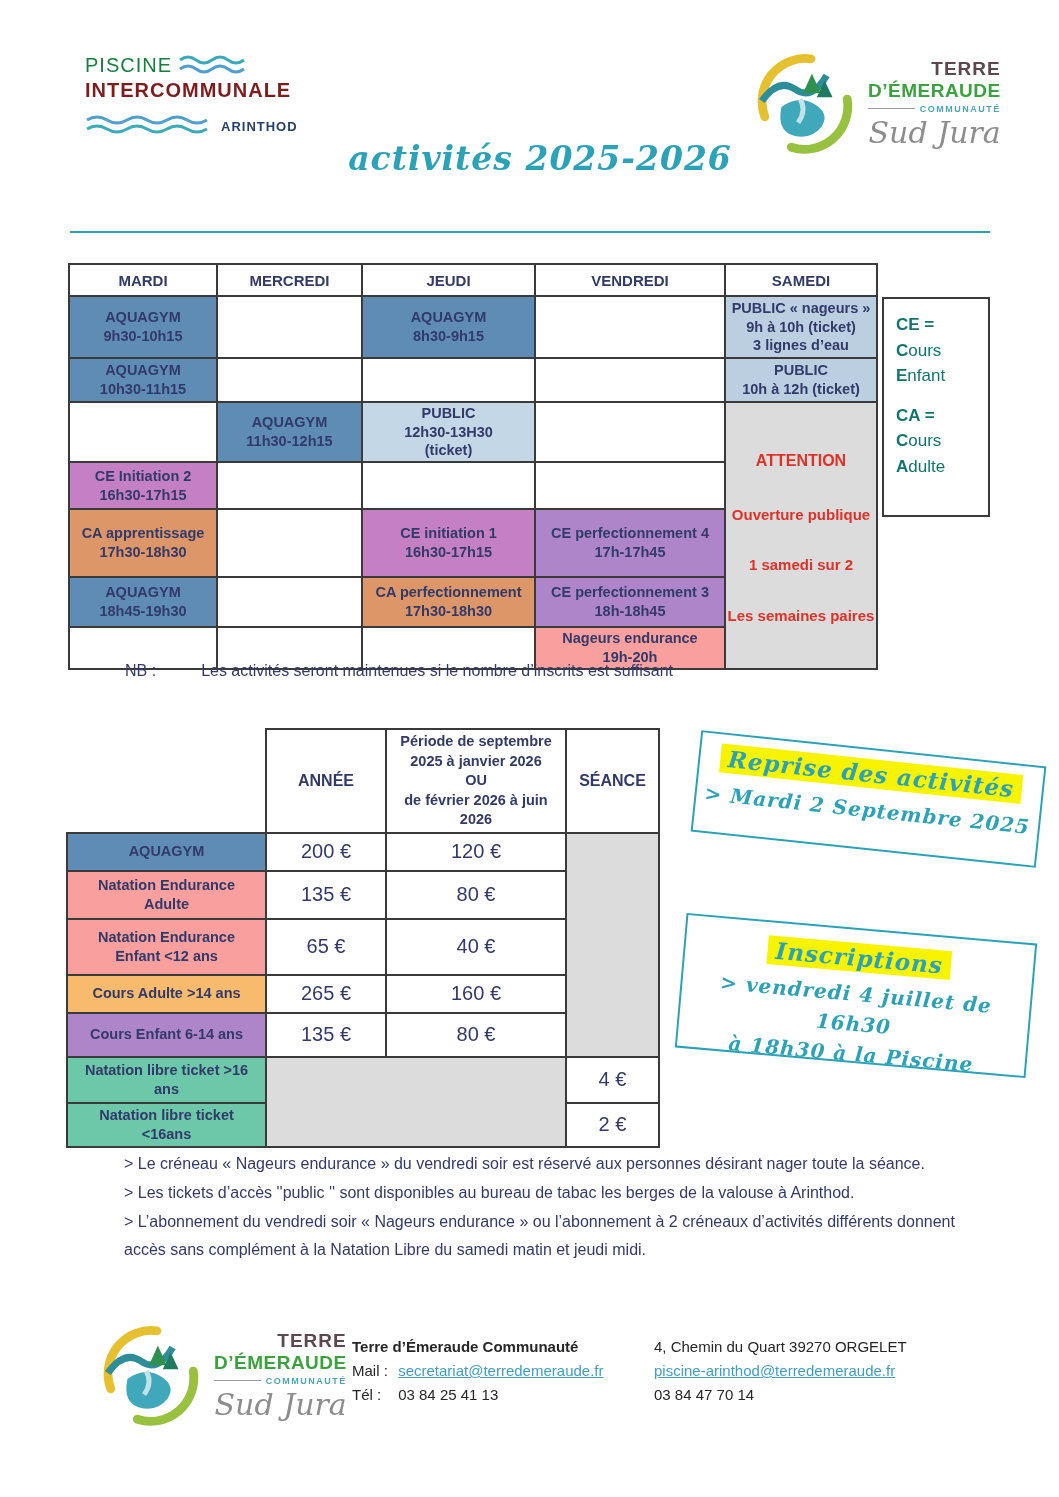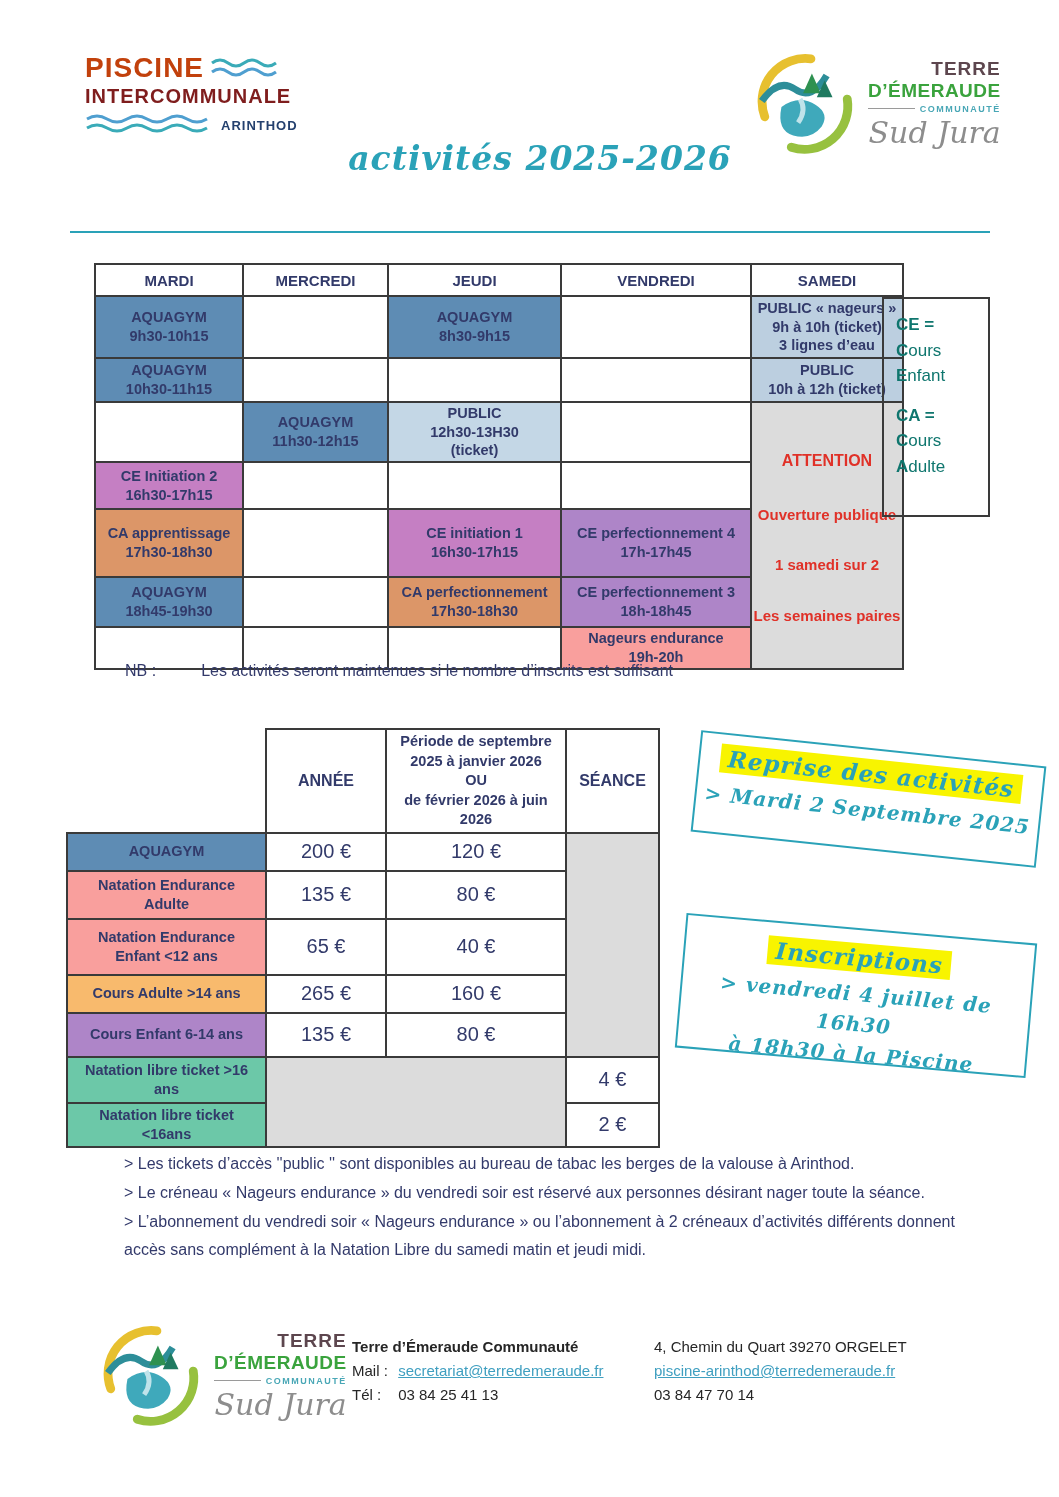--- a/index.html
+++ b/index.html
@@ -2,23 +2,23 @@
 <html><head>
 <meta charset="utf-8">
 <style>
   * { margin:0; padding:0; box-sizing:border-box; }
   body { font-family:"Liberation Sans", sans-serif; background:#888; }
   .page { position:relative; width:1059px; height:1497px; background:#fff; margin:0 auto; overflow:hidden; }
 
   
   .piscine-logo { position:absolute; left:85px; top:52px; width:215px; }
   .piscine-row1 { display:flex; align-items:center; gap:6px; }
-  .piscine-title { font-size:28px; font-weight:bold; letter-spacing:1px; color:#c2410c; }
+  .piscine-title { font-size:20px; font-weight:normal; letter-spacing:1px; color:#15803d; }
   .piscine-sub { font-size:20px; font-weight:bold; letter-spacing:1px; color:#7f1d1d; margin-top:1px; }
-  .piscine-row3 { display:flex; align-items:flex-end; gap:6px; margin-top:5px; }
+  .piscine-row3 { display:flex; align-items:flex-end; gap:6px; margin-top:12px; }
   .piscine-city { font-size:13px; font-weight:bold; letter-spacing:1px; color:#24406e; }
 
   .terre-logo { display:flex; align-items:center; gap:8px; }
   .terre-logo.top { position:absolute; left:752px; top:50px; }
   .terre-logo.bottom { position:absolute; left:98px; top:1322px; }
   .terre-text { display:flex; flex-direction:column; align-items:flex-end; }
   .terre-l1 { font-size:19px; font-weight:bold; letter-spacing:1px; color:#5d464e; line-height:1.15; }
   .terre-l2 { font-size:19px; font-weight:bold; letter-spacing:0.5px; color:#3aa33d; line-height:1.15; }
   .terre-l3row { display:flex; align-items:center; gap:5px; align-self:stretch; justify-content:flex-end; margin-top:2px; }
   .terre-line { height:1px; background:#9a9a9a; flex:1; }
@@ -26,21 +26,21 @@
   .terre-l4 { font-size:30px; font-style:italic; color:#8d8d8d; font-family:"DejaVu Serif", serif; margin-top:1px; }
 
   
   .doc-title { position:absolute; left:330px; top:133px; width:420px; text-align:center;
                font-family:"DejaVu Serif", serif; font-style:italic; font-weight:bold;
                color:#2aa2b8; font-size:33px; line-height:1.55; letter-spacing:1px; }
   .title-rule { position:absolute; left:70px; top:231px; width:920px; height:2px; background:#2aa2b8; }
 
   
   table { border-collapse:collapse; }
-  .sched { position:absolute; left:68px; top:263px; table-layout:fixed;margin-left:26px; }
+  .sched { position:absolute; left:68px; top:263px; table-layout:fixed; }
   .sched td, .sched th { border:2px solid #3a3a3a; padding:0; vertical-align:middle; text-align:center; }
   .sched th { font-size:15px; font-weight:bold; color:#323a6a; height:32px; background:#fff; }
   .cellt { font-size:14.5px; font-weight:bold; color:#323a6a; line-height:1.3; white-space:pre-line; }
   .bg-blue   { background:#5e8cb4; }
   .bg-lblue  { background:#c4d7e6; }
   .bg-lblue2 { background:#bccfe0; }
   .bg-orchid { background:#c57fc3; }
   .bg-violet { background:#ae85c8; }
   .bg-orange { background:#dc9668; }
   .bg-salmon { background:#f99f9d; }
@@ -305,22 +305,22 @@
     <div class="sticky-line">&gt; Mardi 2 Septembre 2025</div>
   </div>
 
   <div class="sticky sticky2">
     <div class="sticky-title"><span class="hl">Inscriptions</span></div>
     <div class="sticky-line">&gt; vendredi 4 juillet de 16h30
 à 18h30 à la Piscine</div>
   </div>
 
   <div class="footnotes">
+    <p>&gt; Le créneau « Nageurs endurance » du vendredi soir est réservé aux personnes désirant nager toute la séance.</p>
     <p>&gt; Les tickets d’accès ''public '' sont disponibles  au bureau de tabac les berges de la valouse à Arinthod.</p>
-    <p>&gt; Le créneau « Nageurs endurance » du vendredi soir est réservé aux personnes désirant nager toute la séance.</p>
     <p>&gt; L’abonnement du vendredi soir « Nageurs endurance » ou l’abonnement à 2 créneaux d’activités différents donnent  accès sans complément à la Natation Libre du samedi matin et jeudi midi.</p>
   </div>
 
   <div class="terre-logo bottom">
     <svg width="108" height="108" viewBox="0 0 110 110">
       <path d="M 13 68 A 44 44 0 0 1 60 9" stroke="#e7c02f" stroke-width="9" fill="none" stroke-linecap="round"></path>
       <path d="M 97 50 A 44 44 0 0 1 40 99" stroke="#97c13f" stroke-width="9" fill="none" stroke-linecap="round"></path>
       <path d="M 10 52 Q 27 28 44 40 T 76 26" stroke="#2d8e99" stroke-width="7" fill="none"></path>
       <polygon points="52,44 61,24 70,44" fill="#2e9150"></polygon>
       <polygon points="66,48 74,31 82,48" fill="#1f7a60"></polygon>

